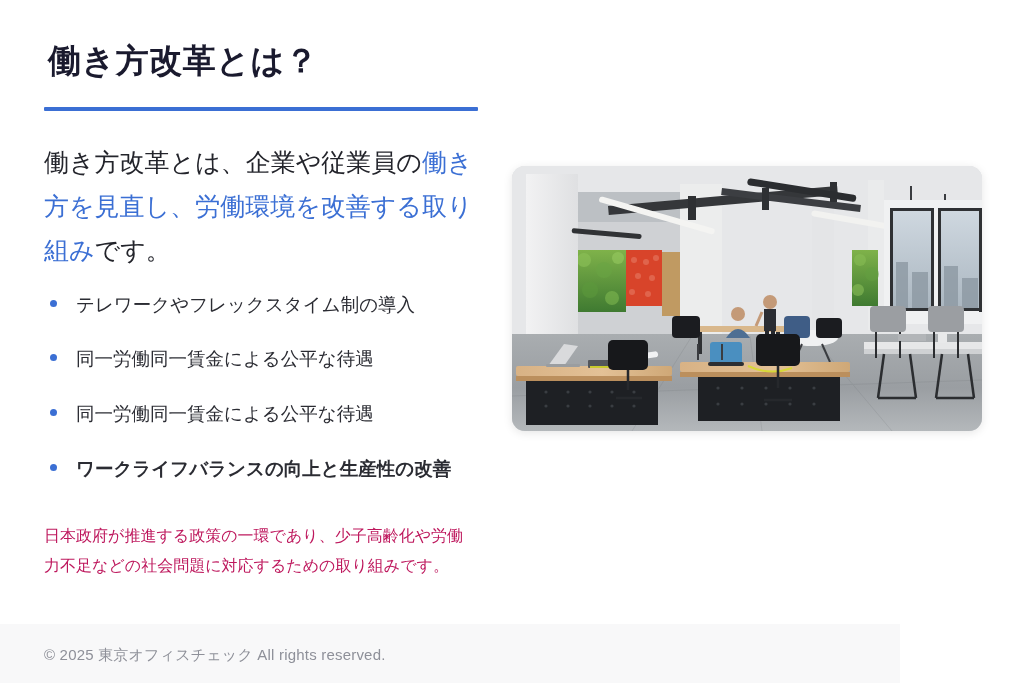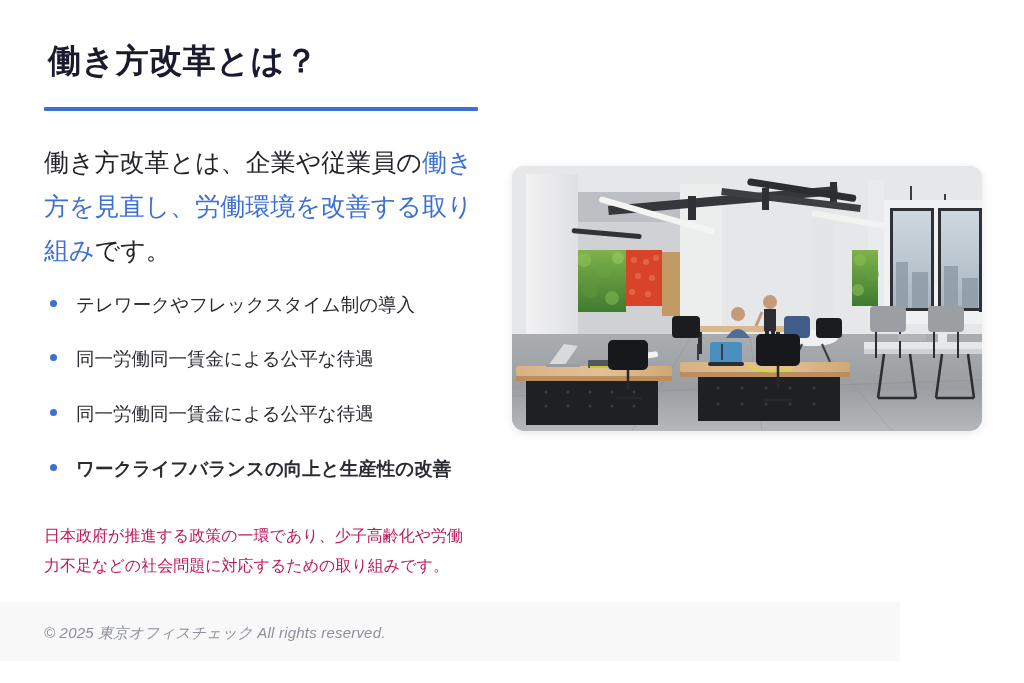--- a/index.html
+++ b/index.html
@@ -122,25 +122,24 @@
   .photo-svg {
     display: block;
     width: 100%;
     height: 100%;
   }
 
   
   .footer {
     position: absolute;
     left: 0;
-    top: 602px;
+    top: 624px;
     width: 900px;
     height: 59px;
     background: #f8f8f9;
-    font-style: italic;
   }
   .footer-text {
     position: absolute;
     left: 44px;
     top: 22px;
     font-size: 15px;
     color: #8e9099;
     letter-spacing: 0.2px;
   }
 </style>

